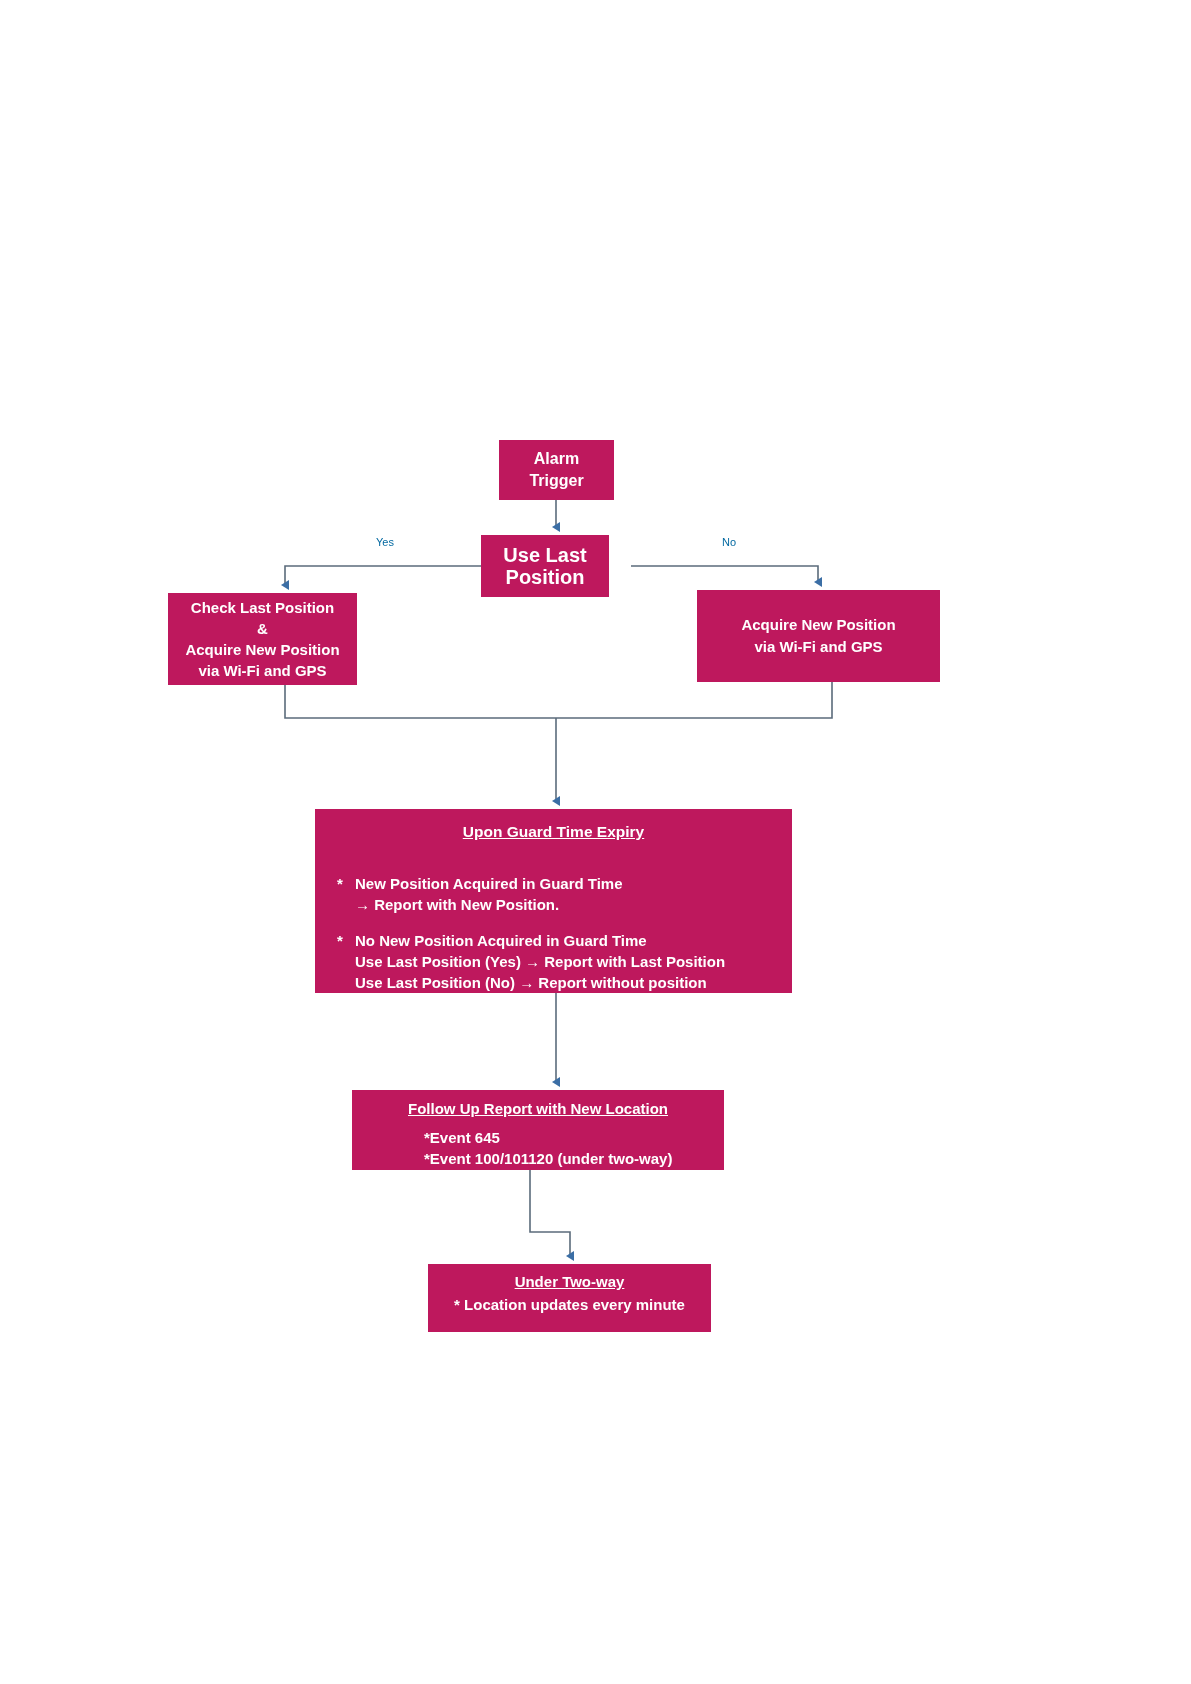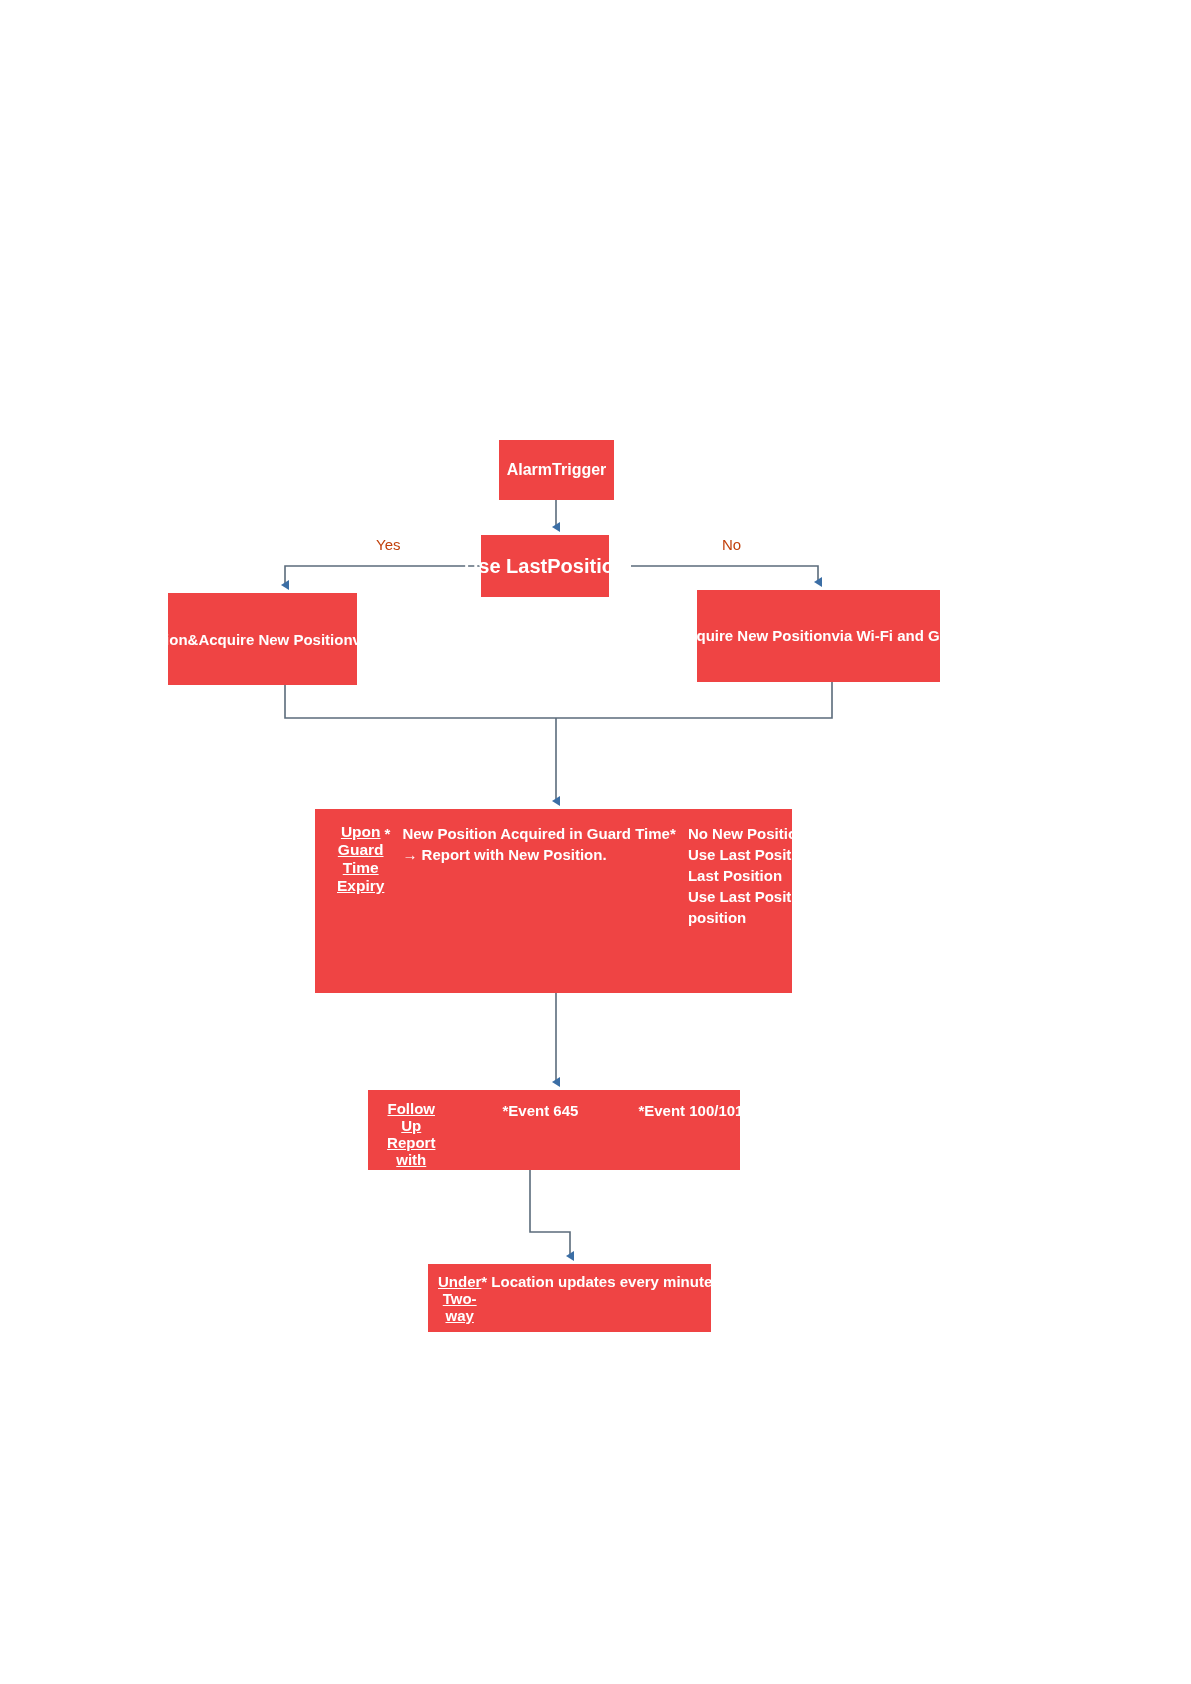--- a/index.html
+++ b/index.html
@@ -22,26 +22,26 @@
   }
   svg.connectors {
     position: absolute;
     left: 0; top: 0;
     width: 1191px;
     height: 1684px;
     pointer-events: none;
   }
   .node {
     position: absolute;
-    background: #ef4444;
+    background: #be185d;
     color: #ffffff;
     font-weight: bold;
     box-sizing: border-box;
     display: flex;
-    flex-direction: row;
+    flex-direction: column;
     justify-content: center;
     z-index: 2;
   }
   .node .line {
     display: block;
     white-space: nowrap;
   }
   .center { text-align: center; }
   .ul { text-decoration: underline; }
 
@@ -82,21 +82,21 @@
     white-space: nowrap;
   }
   #node-guard-time .star {
     width: 18px;
     flex: none;
   }
   #node-guard-time .indent {
     padding-left: 18px;
   }
   #node-follow-up {
-    left: 368px; top: 1090px; width: 372px; height: 80px;
+    left: 352px; top: 1090px; width: 372px; height: 80px;
     font-size: 15px;
     padding: 10px 12px;
     justify-content: flex-start;
   }
   #node-follow-up .title {
     text-align: center;
     margin-bottom: 10px;
   }
   #node-follow-up .evt {
     padding-left: 60px;
@@ -104,32 +104,32 @@
     white-space: nowrap;
   }
   #node-under-two-way {
     left: 428px; top: 1264px; width: 283px; height: 68px;
     font-size: 15px;
     padding: 9px 10px;
     justify-content: flex-start;
   }
   #node-under-two-way .title {
     text-align: center;
-    margin-bottom: 24px;
+    margin-bottom: 6px;
   }
   #node-under-two-way .sub {
     text-align: center;
     white-space: nowrap;
   }
 
   
   .edge-label {
     position: absolute;
-    color: #c2410c;
-    font-size: 15px;
+    color: #0369a1;
+    font-size: 11px;
     font-family: "Liberation Sans", sans-serif;
     z-index: 3;
   }
   #label-yes { left: 376px; top: 536px; }
   #label-no  { left: 722px; top: 536px; }
 </style>
 </head>
 <body>
 
 <div id="canvas">

